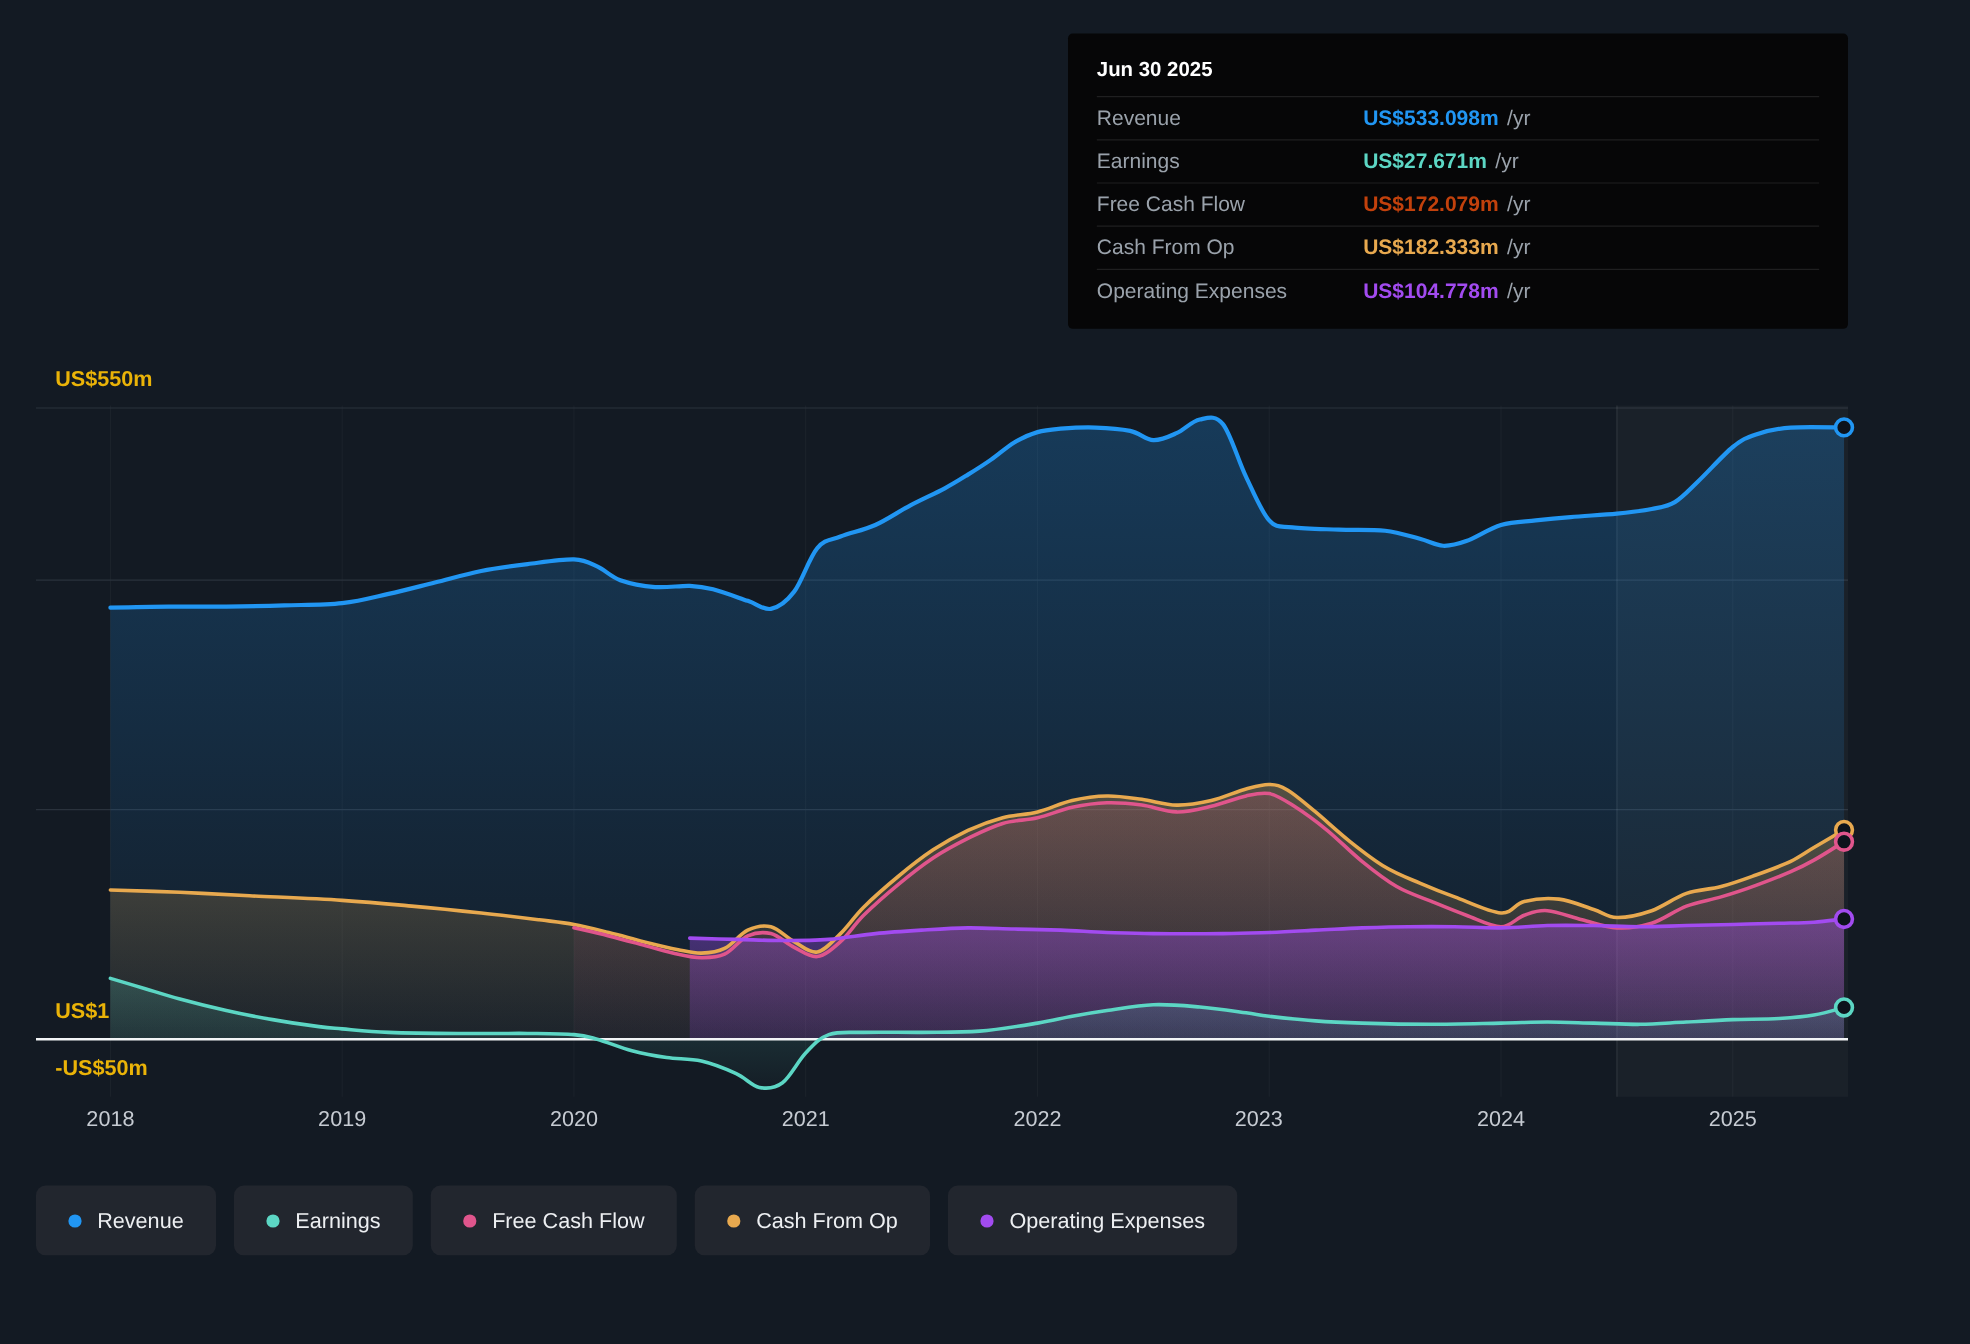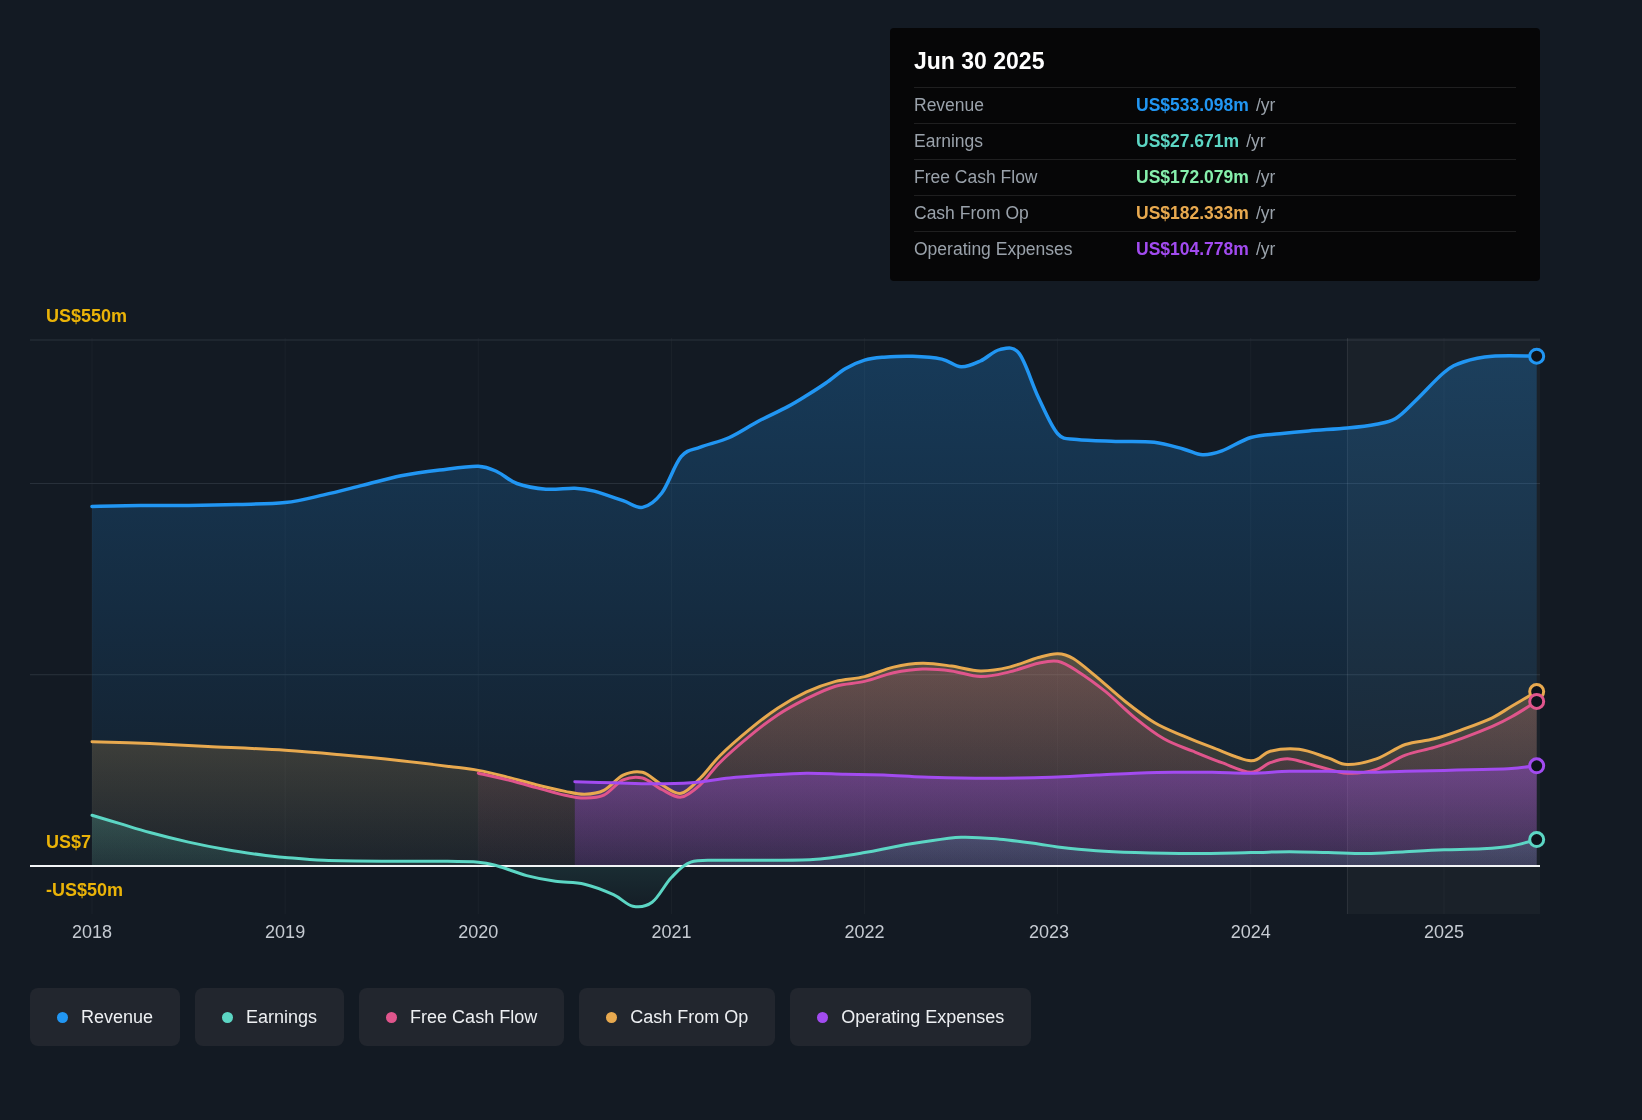--- a/index.html
+++ b/index.html
@@ -2,21 +2,21 @@
 <html><head>
 <meta charset="utf-8">
 <style>
   html,body{margin:0;padding:0;background:#0d1118;}
   .stage{position:relative;width:1642px;height:1120px;background:#131a23;overflow:hidden;
          font-family:"Liberation Sans",sans-serif;}
   svg.chart{position:absolute;left:0;top:0;}
   
   .tooltip{position:absolute;left:890px;top:28px;width:650px;background:#060607;border-radius:4px;
            padding:12px 24px 14px;box-sizing:border-box;z-index:5;}
-  .tt-title{font-size:23px;font-weight:700;color:#ffffff;padding:8px 0 12px;}
+  .tt-title{font-size:17px;font-weight:700;color:#ffffff;padding:8px 0 12px;}
   .tt-row{display:flex;align-items:baseline;padding:7px 0;font-size:17.5px;line-height:1.2;}
   .tt-div{border-top:1px solid rgba(255,255,255,0.10);}
   .tt-label{width:222px;flex:none;color:#9aa2ab;}
   .tt-value{font-weight:700;}
   .tt-suffix{color:#9aa2ab;font-weight:400;margin-left:7px;}
   
   .ylab{position:absolute;left:46px;font-size:18px;font-weight:700;color:#eab308;z-index:2;}
   .xlab{position:absolute;top:922px;font-size:18px;color:#c6cbd2;transform:translateX(-50%);z-index:2;}
   
   .legend{position:absolute;left:30px;top:988px;display:flex;gap:15px;z-index:4;}
@@ -104,39 +104,39 @@
           <span class="tt-value" style="color: rgb(33, 150, 243);">US$533.098m</span>
           <span class="tt-suffix">/yr</span>
         </div>
         <div class="tt-row tt-div">
           <span class="tt-label">Earnings</span>
           <span class="tt-value" style="color: rgb(92, 214, 196);">US$27.671m</span>
           <span class="tt-suffix">/yr</span>
         </div>
         <div class="tt-row tt-div">
           <span class="tt-label">Free Cash Flow</span>
-          <span class="tt-value" style="color: #86efac;">US$172.079m</span>
+          <span class="tt-value" style="color: #c2410c;">US$172.079m</span>
           <span class="tt-suffix">/yr</span>
         </div>
         <div class="tt-row tt-div">
           <span class="tt-label">Cash From Op</span>
           <span class="tt-value" style="color: rgb(232, 169, 79);">US$182.333m</span>
           <span class="tt-suffix">/yr</span>
         </div>
         <div class="tt-row tt-div">
           <span class="tt-label">Operating Expenses</span>
           <span class="tt-value" style="color: rgb(162, 75, 240);">US$104.778m</span>
           <span class="tt-suffix">/yr</span>
         </div>
       </div>
   </div>
 
   <div id="y-labels">
       <div class="ylab" style="top: 306px;">US$550m</div>
-      <div class="ylab" style="top: 832px;">US$7</div>
+      <div class="ylab" style="top: 832px;">US$1</div>
       <div class="ylab" style="top: 879.818px;">-US$50m</div>
     </div>
   <div id="x-labels">
       <div class="xlab" style="left: 92px;">2018</div>
       <div class="xlab" style="left: 285.14px; text-align: right;">2019</div>
       <div class="xlab" style="left: 478.28px;">2020</div>
       <div class="xlab" style="left: 671.42px;">2021</div>
       <div class="xlab" style="left: 864.56px;">2022</div>
       <div class="xlab" style="left: 1049px;">2023</div>
       <div class="xlab" style="left: 1250.84px;">2024</div>

